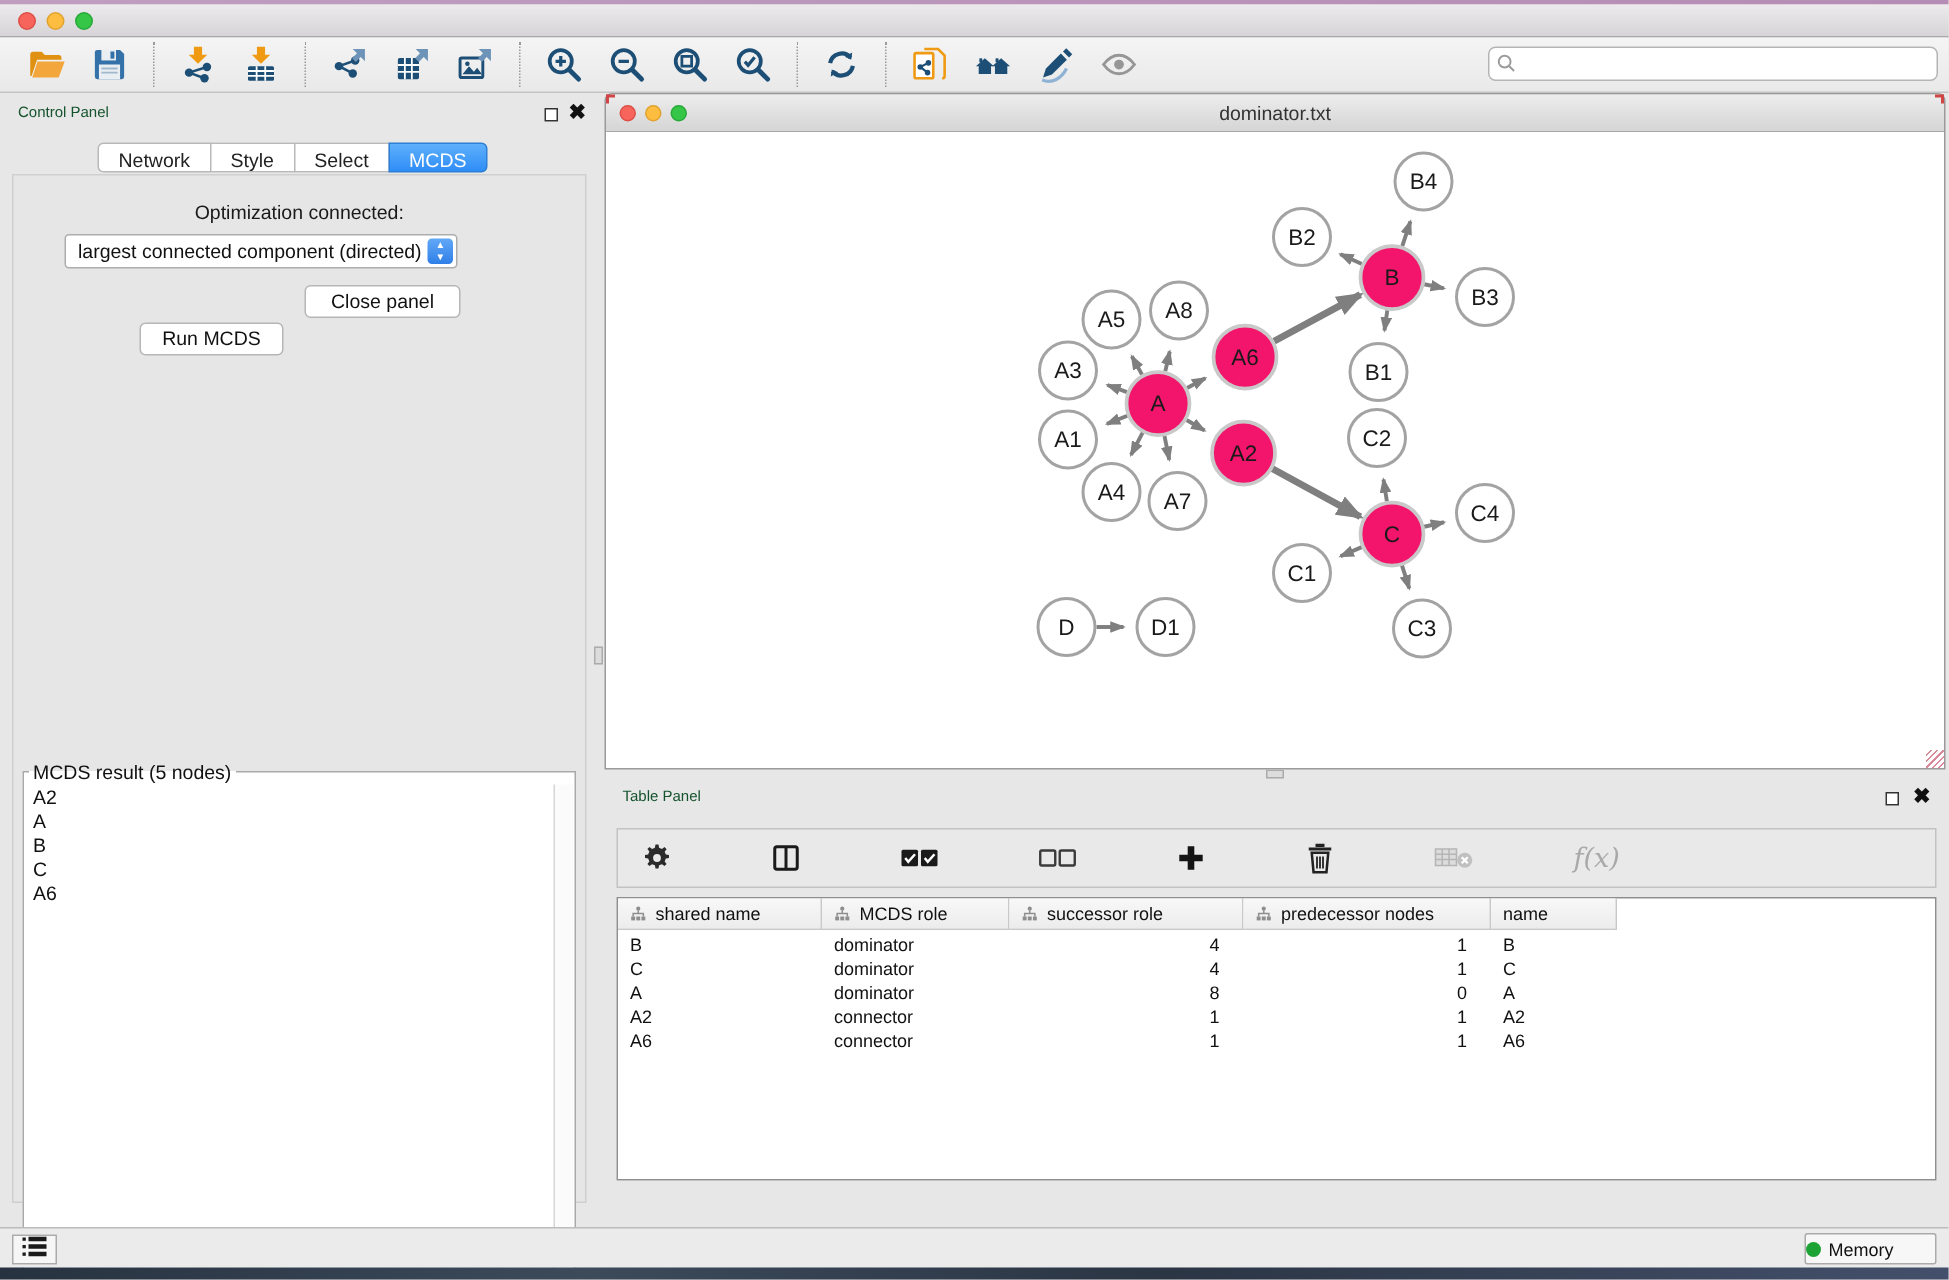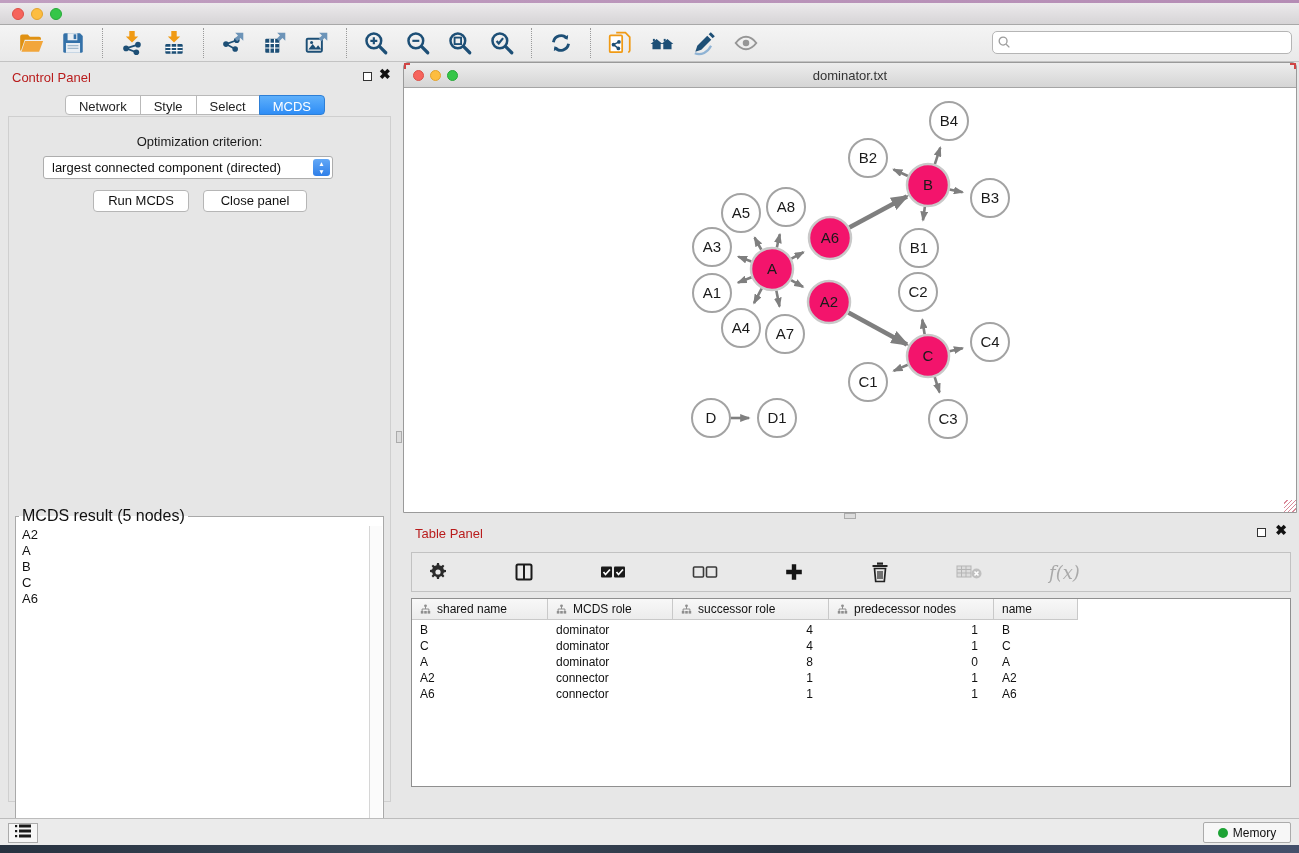--- a/index.html
+++ b/index.html
@@ -19,42 +19,42 @@
   .tbtn { width:30px; height:30px; display:flex; align-items:center; justify-content:center; margin:0 6px; }
   .tbtn svg { width:26px; height:26px; }
   .tsep { width:0; height:30px; border-left:1px dotted #9a9a9a; margin:0 8px; }
   #search-wrap { position:absolute; left:992px; top:31px; width:300px; height:23px; }
   #search-input { width:100%; height:100%; border:1px solid #b5b5b5; border-radius:5px; background:#fff;
     padding:0 6px 0 24px; font-size:12px; outline:none; }
   #search-icon { position:absolute; left:5px; top:4px; width:15px; height:15px; }
 
   
   #control-panel { left:0; top:62px; width:400px; height:756px; }
-  .panel-head { position:absolute; left:12px; top:8px; font-size:13px; color:#b91c1c; }
+  .panel-head { position:absolute; left:12px; top:8px; font-size:10px; color:#14532d; }
   .float-icon { position:absolute; top:10px; width:9px; height:9px; border:1.4px solid #333; background:#fff; }
   .close-icon { position:absolute; top:4px; font-size:14px; font-weight:bold; color:#111; }
   #cp-tabs { position:absolute; left:0; right:9px; top:33px; display:flex; justify-content:center; }
   .cp-tab { height:20px; line-height:21px; padding:0 13px; font-size:13px; background:#fff;
     border:1px solid #b9b9b9; margin-left:-1px; color:#222; }
   .cp-tab:first-child { border-radius:4px 0 0 4px; }
   .cp-tab:last-child { border-radius:0 4px 4px 0; }
   .cp-tab.active { background:linear-gradient(#5fb0fb,#2e8df6); color:#fff; border-color:#2e7fd6; }
   #cp-body { position:absolute; left:8px; top:54px; width:383px; height:686px; border:1px solid #cfcfcf;
     background:#e6e6e6; }
   #opt-label { position:absolute; left:0; right:0; top:17px; text-align:center; font-size:13px; color:#1a1a1a; }
-  #criterion { position:absolute; left:34px; top:39px; width:290px; height:23px; background:#fff;
+  #criterion { position:absolute; left:34px; top:39px; width:262px; height:23px; background:#fff;
     border:1px solid #adadad; border-radius:3px; font-size:13px; color:#111; line-height:21px; padding-left:8px; }
   #criterion-stepper { position:absolute; right:2px; top:2px; width:17px; height:17px; border-radius:3px;
     background:linear-gradient(#62a8f7,#2f7fe8); color:#fff; font-size:6.5px; line-height:8px; text-align:center;
     padding-top:1px; }
   .cp-btn { position:absolute; top:73px; height:22px; background:#fff; border:1px solid #b6b6b6;
     border-radius:4px; font-size:13px; color:#111; text-align:center; line-height:20px; }
   #mcds-result { position:absolute; left:6px; top:390px; width:369px; height:343px; border:1px solid #a9a9a9;
     background:#fff; }
-  #mcds-result legend { font-size:16px; color:#111; margin-left:3px; padding:0 3px; background:transparent;margin-top:22px; }
+  #mcds-result legend { font-size:13px; color:#111; margin-left:3px; padding:0 3px; background:transparent;margin-top:22px; }
   #mcds-list { position:absolute; left:1px; top:2px; bottom:1px; right:14px; overflow:hidden; }
   .mcds-item { font-size:13px; color:#111; line-height:16px; padding-left:5px; }
   #mcds-scroll { position:absolute; top:1px; bottom:1px; right:1px; width:13px; background:#fbfbfb;
     border-left:1px solid #d6d6d6; }
 
   
   #net-window { left:403px; top:62px; width:894px; height:451px; border:1px solid #9a9a9a; border-radius:5px 5px 0 0;
     background:#fff; }
   #net-titlebar { position:absolute; left:0; top:0; right:0; height:25px; border-radius:4px 4px 0 0;
     background:linear-gradient(#ededed,#d5d5d5); border-bottom:1px solid #a5a5a5; }
@@ -85,21 +85,21 @@
     border:1px solid #bdbdbd; margin-left:-1px; }
   .tp-tab:first-child { border-radius:4px 0 0 4px; }
   .tp-tab:last-child { border-radius:0 4px 4px 0; }
   .tp-tab.active { background:linear-gradient(#5fb0fb,#2e8df6); color:#fff; border-color:#2e7fd6; }
 
   
   #statusbar { left:0; top:818px; width:1299px; height:27px; background:#ebebeb; border-top:1px solid #bcbcbc; }
   #list-btn { position:absolute; left:8px; top:4px; width:30px; height:20px; background:#f6f6f6;
     border:1px solid #ababab; display:flex; align-items:center; justify-content:center; }
   #memory-btn { position:absolute; right:8px; top:3px; width:88px; height:21px; background:#f7f7f7;
-    border:1px solid #ababab; border-radius:2px; display:flex; align-items:center; justify-content:center;
+    border:1px solid #ababab; border-radius:2px; display:flex; align-items:center; 
     font-size:12px; color:#111; gap:5px; }
   #memory-dot { width:10px; height:10px; border-radius:50%; background:#1da335; }
   #wallpaper-bottom { left:0; top:845px; width:1299px; height:8px;
     background:linear-gradient(90deg,#273240,#3c4a5a 30%,#2b3544 60%,#44506b); }
 </style>
 </head>
 <body>
 
 <div id="wallpaper-top" class="abs"></div>
 <div id="titlebar" class="abs">
@@ -251,26 +251,26 @@
   <span class="panel-head">Control Panel</span>
   <span class="float-icon" style="left:363px;"></span>
   <span class="close-icon" style="left:379px;">✖</span>
   <div id="cp-tabs">
       <div class="cp-tab">Network</div>
       <div class="cp-tab">Style</div>
       <div class="cp-tab">Select</div>
       <div class="cp-tab active">MCDS</div>
     </div>
   <div id="cp-body">
-    <div id="opt-label">Optimization criterion:</div>
+    <div id="opt-label">Optimization connected:</div>
     <div id="criterion">
       <span>largest connected component (directed)</span>
       <span id="criterion-stepper">▲<br>▼</span>
     </div>
-    <button class="cp-btn" style="left:84px;width:96px;">Run MCDS</button>
+    <button class="cp-btn" style="left:84px;width:96px;margin-top:25px;">Run MCDS</button>
     <button class="cp-btn" style="left:194px;width:104px;">Close panel</button>
     <fieldset id="mcds-result">
       <legend>MCDS result (5 nodes)</legend>
       <div id="mcds-list">
           <div class="mcds-item">A2</div>
           <div class="mcds-item">A</div>
           <div class="mcds-item">B</div>
           <div class="mcds-item">C</div>
           <div class="mcds-item">A6</div>
         </div>

